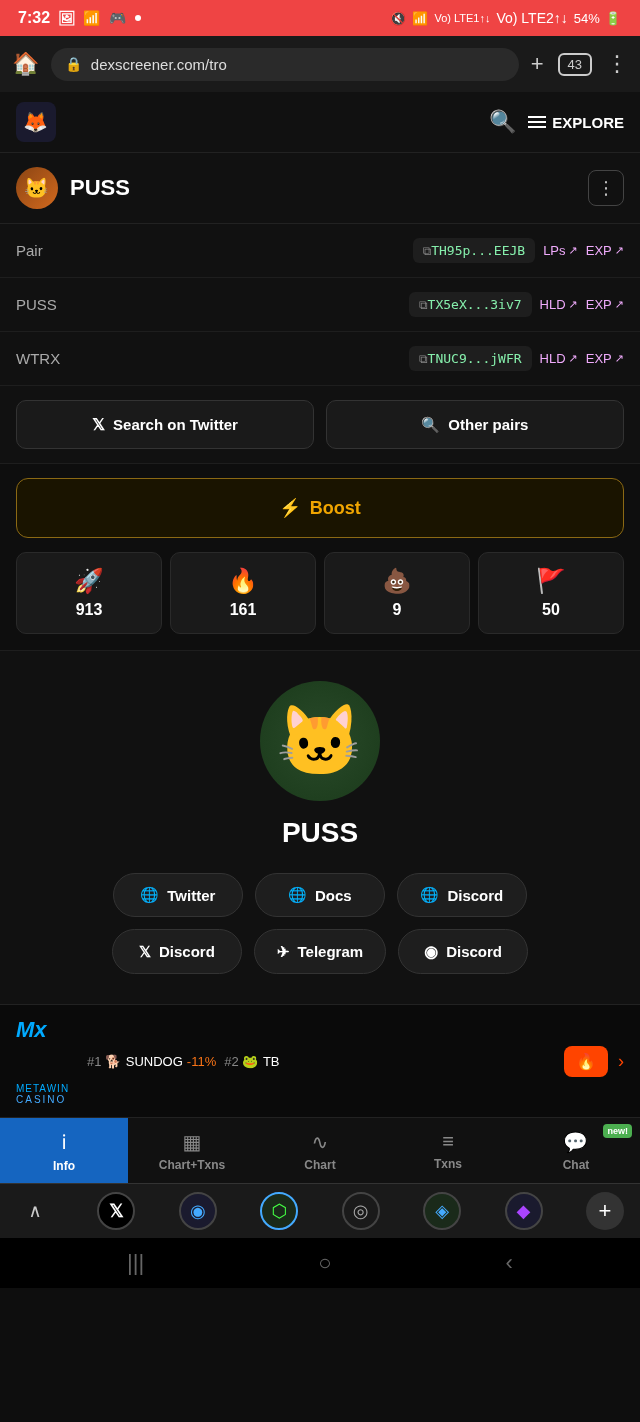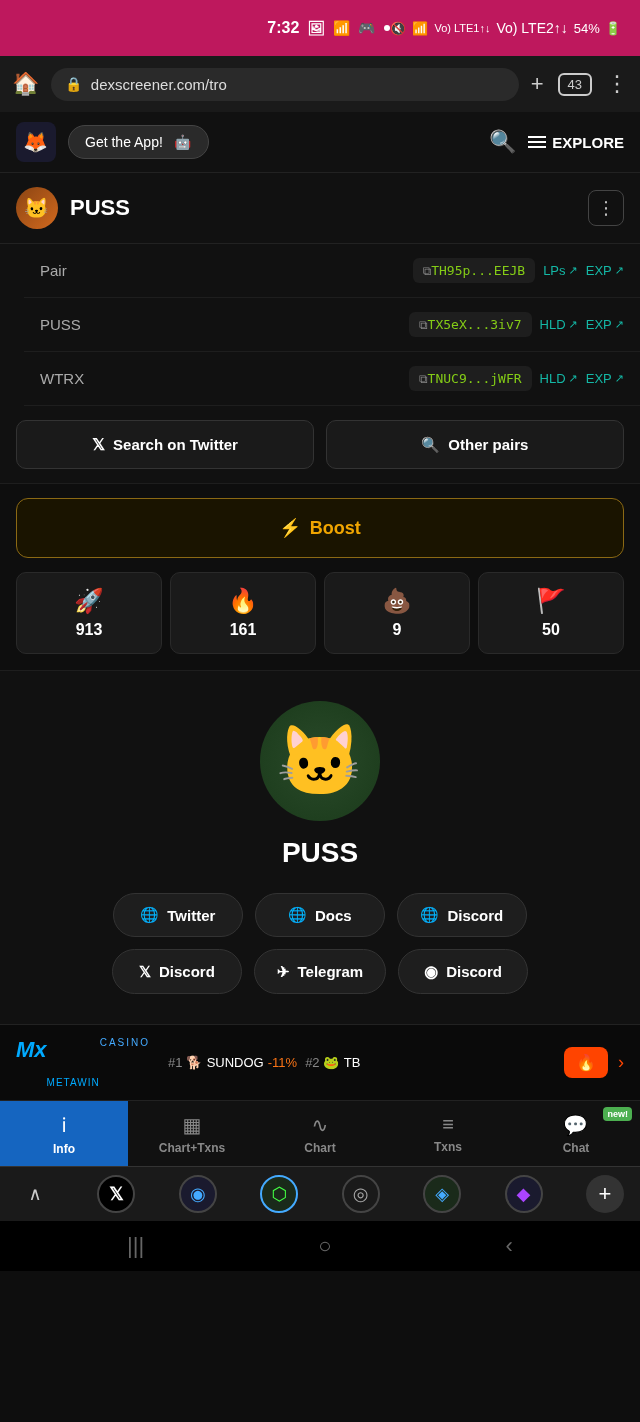--- a/index.html
+++ b/index.html
@@ -8,26 +8,26 @@
       width: 640px;
       min-height: 1422px;
       background: #0e0e0e;
       color: #ffffff;
       font-family: -apple-system, BlinkMacSystemFont, 'Segoe UI', sans-serif;
       overflow-x: hidden;
     }
 
     
     .status-bar {
-      background: #be185d;
-      display: flex;
-      justify-content: flex-end;
+      background: #ef4444;
+      display: flex;
+      justify-content: space-between;
       align-items: center;
       padding: 8px 18px;
-      height: 56px;
+      height: 36px;
     }
     .status-left { font-size: 16px; font-weight: 600; color: #fff; display: flex; align-items: center; gap: 8px; }
     .status-right { display: flex; align-items: center; gap: 6px; font-size: 13px; color: #fff; }
 
     
     .browser-bar {
       background: #1a1a1a;
       display: flex;
       align-items: center;
       padding: 8px 12px;
@@ -109,44 +109,44 @@
     .token-more {
       margin-left: auto;
       border: 1px solid #444;
       border-radius: 8px;
       width: 36px; height: 36px;
       display: flex; align-items: center; justify-content: center;
       font-size: 18px; color: #ccc; cursor: pointer;
     }
 
     
-    .info-table { background: #111; padding-left: 24px; }
+    .info-table { background: #111; }
     .info-row {
       display: flex;
       align-items: center;
       padding: 14px 16px;
       border-bottom: 1px solid #1e1e1e;
     }
     .info-label { font-size: 15px; color: #aaa; min-width: 80px; }
     .info-value {
       margin-left: auto;
       display: flex; align-items: center; gap: 8px;
     }
     .hash-badge {
       background: #1e1e1e;
       border-radius: 6px;
       padding: 5px 10px;
       font-size: 13px;
-      color: #84cc16;
+      color: #86efac;
       display: flex; align-items: flex-end; gap: 0;
       font-family: monospace;
     }
     .copy-icon { font-size: 12px; color: #888; }
     .action-link {
-      font-size: 13px; color: #14b8a6;
+      font-size: 13px; color: #f0abfc;
       display: flex; align-items: center; gap: 3px;
       cursor: pointer;
     }
     .ext-icon { font-size: 11px; }
 
     
     .action-buttons {
       display: flex;
       gap: 12px;
       padding: 14px 16px;
@@ -251,21 +251,21 @@
       background: #0a0a0a;
       border-top: 1px solid #222;
       padding: 12px 16px;
       display: flex;
       align-items: center;
       gap: 10px;
       overflow: hidden;
     }
     .ad-logo { font-size: 22px; font-weight: 900; color: #00aaff; font-style: italic; }
     .ad-casino-text { font-size: 10px; color: #4af; letter-spacing: 2px; }
-    .ad-logo-wrap { display: flex; }
+    .ad-logo-wrap { display: flex; flex-direction: column; }
     .ad-trending { display: flex; gap: 8px; align-items: center; margin-left: 8px; flex: 1; overflow: hidden; }
     .ad-trending-item { display: flex; align-items: center; gap: 4px; font-size: 13px; white-space: nowrap; }
     .ad-change-neg { color: #f97316; }
     .ad-fire-btn {
       background: #ff4400;
       border-radius: 8px;
       padding: 6px 12px;
       color: #fff;
       font-size: 16px;
       cursor: pointer;
@@ -384,25 +384,20 @@
     <span style="font-size:22px;color:#ccc;">+</span>
     <span class="browser-tab-count">43</span>
     <span class="browser-more">⋮</span>
   </div>
 </div>
 
 <div class="app-header">
   <div class="app-logo">
     <span>🦊</span>
   </div>
-  <button class="get-app-btn">
-    <span>Get the App!</span>
-    <span></span>
-    <span style="font-size:14px;">🤖</span>
-  </button>
   <span class="header-search">🔍</span>
   <div class="header-menu-btn">
     <div class="hamburger">
       <span></span>
         <span></span>
         <span></span>
     </div>
     <span>EXPLORE</span>
   </div>
 </div>

